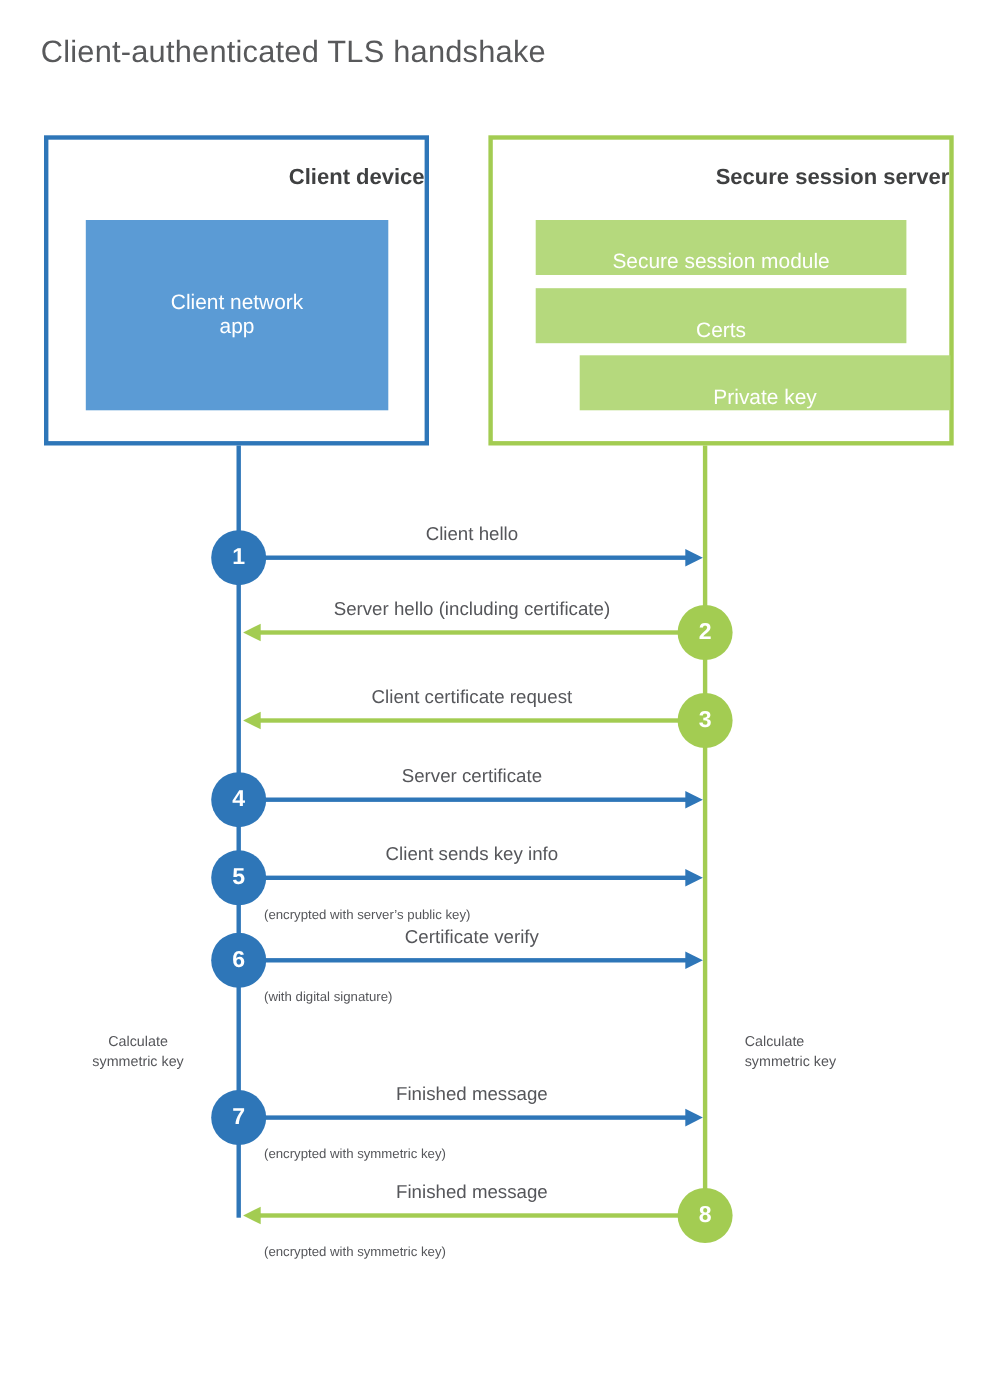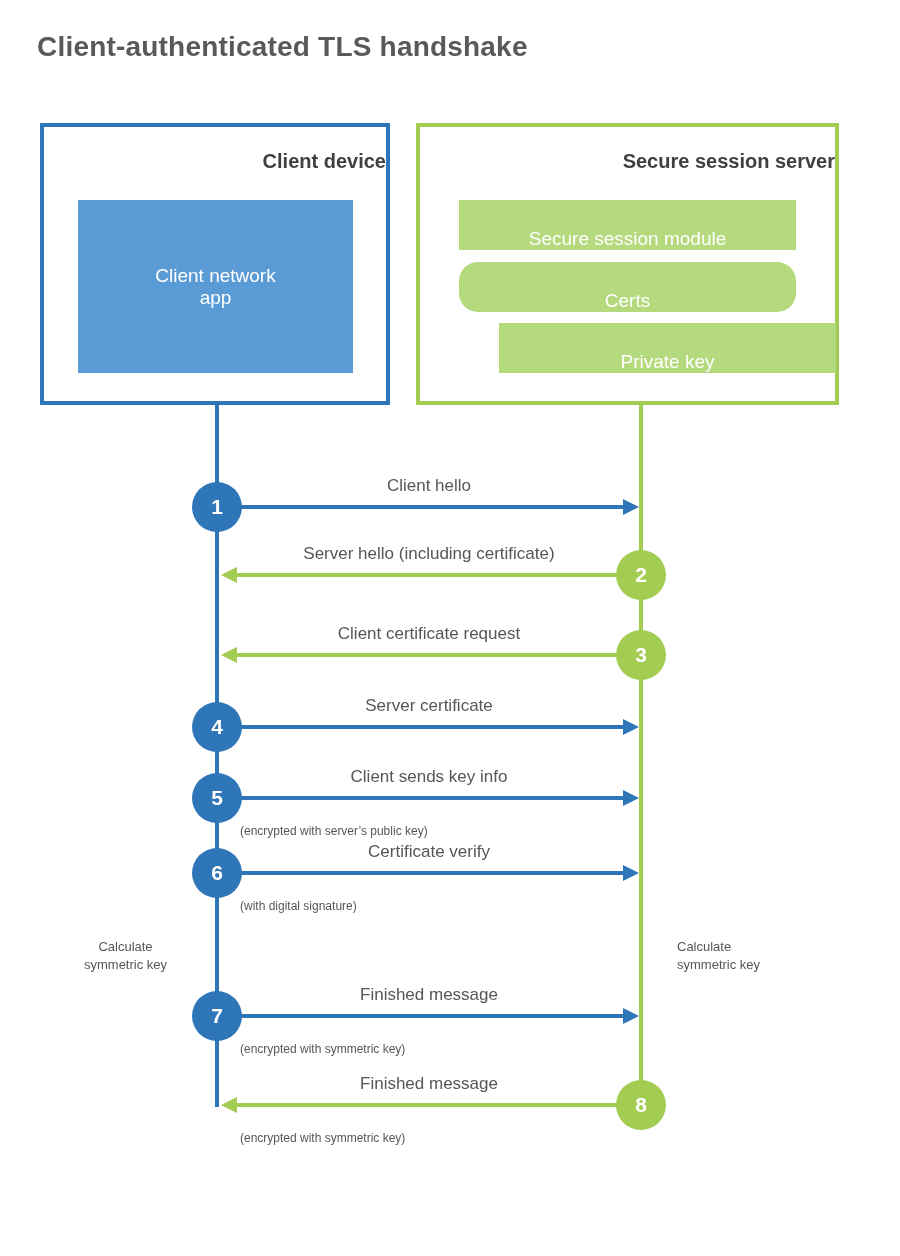--- a/index.html
+++ b/index.html
@@ -15,44 +15,44 @@
   }
   * { margin:0; padding:0; box-sizing:border-box; }
   html,body { background:#fff; }
   body { font-family:"Liberation Sans", sans-serif; }
   .canvas {
     position:relative; width:900px; height:1256px;
     background:var(--white); overflow:hidden; margin:0 auto;
   }
   .page-title {
     position:absolute; left:37px; top:31px;
-    font-size:28px; font-weight:700; color:var(--title_gray);
+    font-size:28px; font-weight:400; color:var(--title_gray);
     letter-spacing:0.2px;
   }
   
   .actor-box { position:absolute; top:123px; height:282px; background:#fff; }
   .client-box { left:40px; width:350px; border:4px solid var(--blue); }
-  .server-box { left:416px; width:423px; border:4px solid var(--green); }
+  .server-box { left:444px; width:423px; border:4px solid var(--green); }
   .box-title {
     position:absolute; left:0; top:23px; width:100%;
     text-align:right; font-size:20px; font-weight:bold; color:var(--heading_gray);
   }
   .client-app {
     position:absolute; left:34px; top:73px; width:275px; height:173px;
     background:var(--blue_light); color:#fff;
     display:flex; align-items:center; justify-content:center;
     font-size:19px; text-align:center; white-space:pre-line;
   }
   .module-bar {
     position:absolute; left:39px; width:337px; height:50px;
     background:var(--green_light); color:#fff;
     display:flex; align-items:flex-end; justify-content:center;
     font-size:19px;
   }
-  .bar-1 { top:73px; } .bar-2 { top:135px;border-radius:19px; } .bar-3 { top:196px;margin-left:40px; }
+  .bar-1 { top:73px; } .bar-2 { top:135px; } .bar-3 { top:196px;margin-left:40px; }
   
   .vline { position:absolute; top:405px; width:4px; height:702px; }
   .vline.blue  { left:215px; background:var(--blue); }
   .vline.green { left:639px; background:var(--green); }
   
   .step { position:absolute; left:0; width:900px; height:0; }
   .step .arrow { position:absolute; top:-2px; height:4px; }
   .step.blue  .arrow { left:217px; width:407px; background:var(--blue); }
   .step.green .arrow { left:236px; width:405px; background:var(--green); }
   .step .arrow::after {

